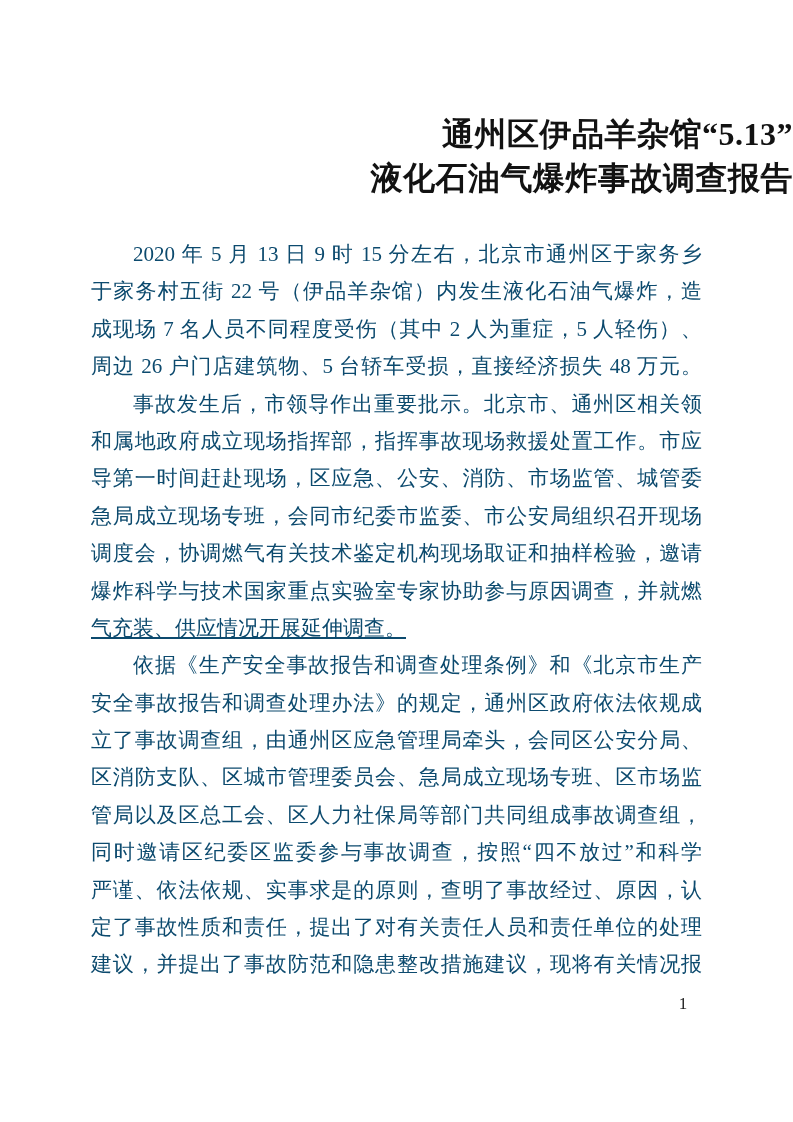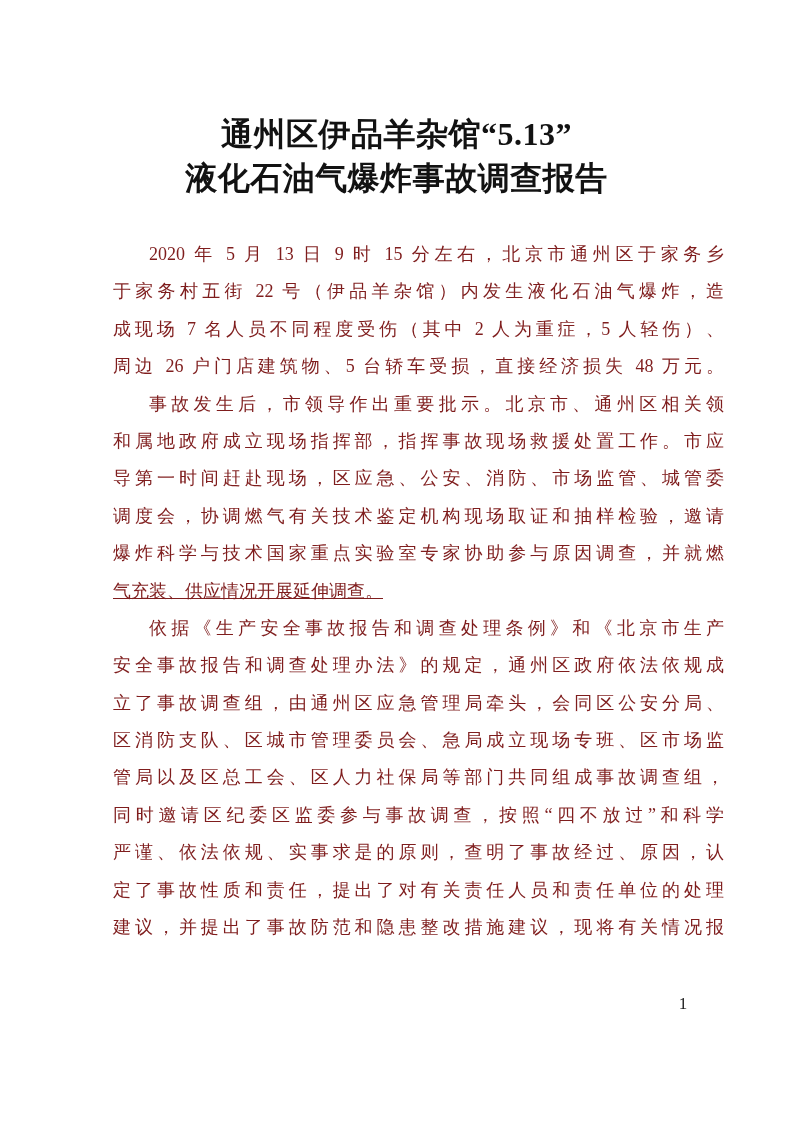--- a/index.html
+++ b/index.html
@@ -11,35 +11,35 @@
     background: #ffffff;
     overflow: hidden;
     color: #1c1c1c;
     font-family: "Liberation Serif", "DejaVu Serif", serif;
   }
   .doc-title {
     position: absolute;
     top: 112px;
     left: 0;
     width: 793px;
-    text-align: center;
+    text-align: right;
     font-size: 32px;
     font-weight: 700;
     line-height: 44px;
     letter-spacing: 0.5px;
     color: #121212;
   }
   .doc-body {
     position: absolute;
     top: 236px;
-    left: 113px;
+    left: 91px;
     width: 611px;
-    font-size: 18px;
+    font-size: 21px;
     line-height: 37.4px;
-    color: #7f1d1d;
+    color: #0c4a6e;
   }
   .para { margin: 0; padding: 0; }
   .line {
     text-align: justify;
     text-align-last: justify;
     white-space: nowrap;
     height: 37.4px;
     overflow: visible;
   }
   .line.no-fill { text-align-last: left; text-decoration: underline; }
@@ -70,20 +70,21 @@
       <div class="line indent">2020 年 5 月 13 日 9 时 15 分左右，北京市通州区于家务乡</div>
       <div class="line">于家务村五街 22 号（伊品羊杂馆）内发生液化石油气爆炸，造</div>
       <div class="line">成现场 7 名人员不同程度受伤（其中 2 人为重症，5 人轻伤）、</div>
       <div class="line">周边 26 户门店建筑物、5 台轿车受损，直接经济损失 48 万元。</div>
     </div>
 
     <div class="para">
       <div class="line indent">事故发生后，市领导作出重要批示。北京市、通州区相关领</div>
       <div class="line">和属地政府成立现场指挥部，指挥事故现场救援处置工作。市应</div>
       <div class="line">导第一时间赶赴现场，区应急、公安、消防、市场监管、城管委</div>
+      <div class="line">急局成立现场专班，会同市纪委市监委、市公安局组织召开现场</div>
       <div class="line">调度会，协调燃气有关技术鉴定机构现场取证和抽样检验，邀请</div>
       <div class="line">爆炸科学与技术国家重点实验室专家协助参与原因调查，并就燃</div>
       <div class="line no-fill">气充装、供应情况开展延伸调查。</div>
     </div>
 
     <div class="para">
       <div class="line indent">依据《生产安全事故报告和调查处理条例》和《北京市生产</div>
       <div class="line">安全事故报告和调查处理办法》的规定，通州区政府依法依规成</div>
       <div class="line">立了事故调查组，由通州区应急管理局牵头，会同区公安分局、</div>
       <div class="line">区消防支队、区城市管理委员会、急局成立现场专班、区市场监</div>

